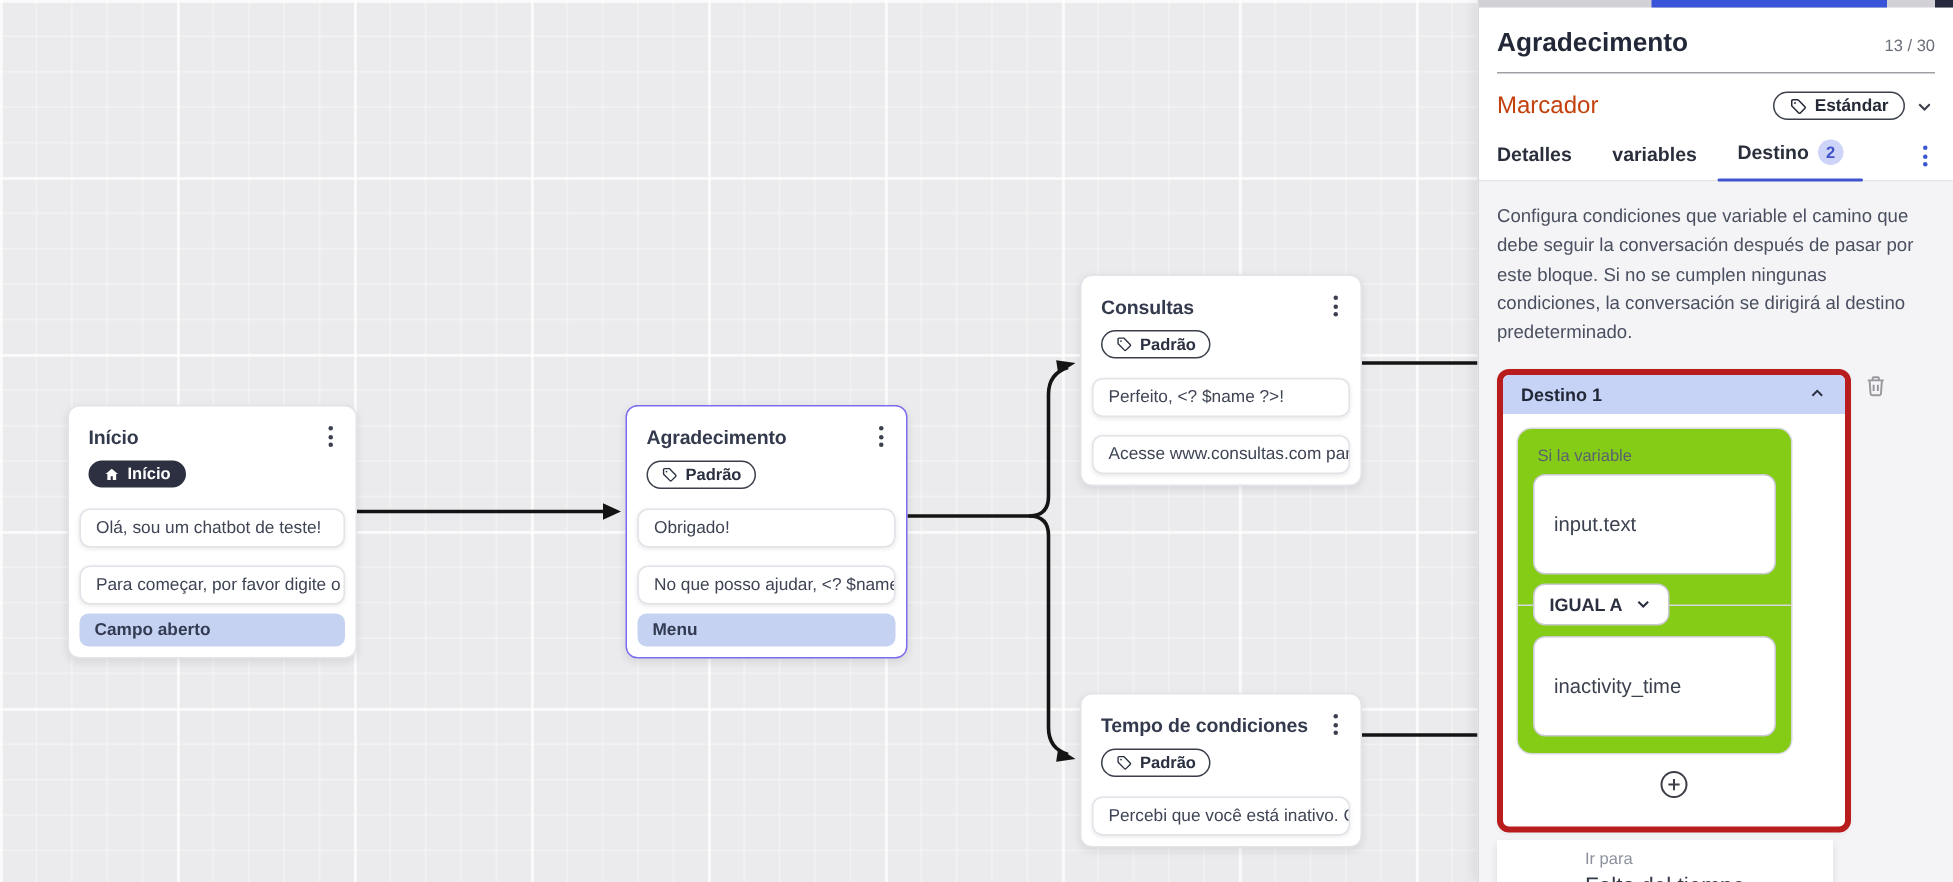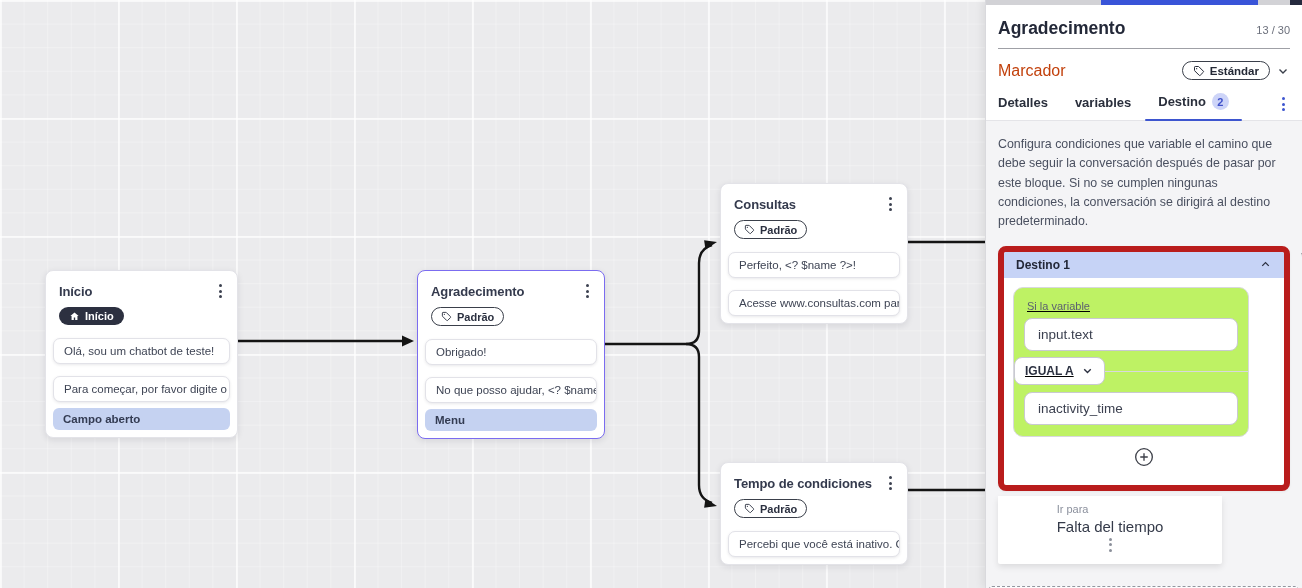--- a/index.html
+++ b/index.html
@@ -67,34 +67,34 @@
   .tab.active::after { content: ''; position: absolute; left: -13px; right: -13px; bottom: -1px; height: 2.5px;
                        background: #3d55cf; border-radius: 2px; }
   .tab-badge { display: inline-flex; width: 17px; height: 17px; border-radius: 50%; background: #cdd4f8;
                color: #3f51c9; font-size: 11px; font-weight: 700; align-items: center; justify-content: center; }
   .tabs .kebab { margin-left: auto; margin-bottom: 6px; }
 
   .panel-content { background: #f4f4f6; flex: 1; padding: 14px 12px 8px; overflow: hidden; }
   .description { font-size: 12.4px; line-height: 1.56; color: #4a5060; margin-bottom: 14px; }
 
   .dest-wrap { display: flex; align-items: flex-start; gap: 8px; }
-  .dest-card { width: 292px; flex: none; border: 6px solid #b91c1c; border-radius: 8px; background: #fff;
+  .dest-card { width: 236px; flex: none; border: 4px solid #b91c1c; border-radius: 8px; background: #fff;
                box-shadow: 0 1px 3px rgba(0,0,0,.05); overflow: hidden; }
   .dest-header { background: #c6d3f6; padding: 6px 12px; display: flex; justify-content: space-between;
                  align-items: center; cursor: pointer; }
   .dest-header span { font-size: 12px; font-weight: 700; color: #232838; }
   .dest-header .chev { color: #2b3040; display: flex; }
   .dest-body { padding: 9px 9px 7px; }
-  .cond-box { border: 1px solid #d8d8de; border-radius: 10px; padding: 10px 10px 11px; margin-right: 26px; background: #bef264; text-decoration: underline; }
+  .cond-box { border: 1px solid #d8d8de; border-radius: 10px; padding: 10px 10px 11px; margin-right: 26px; background: #84cc16; }
   .cond-label { font-size: 11px; color: #5c6170; margin: 2px 0 6px 3px; }
-  .field { width: 100%; border: 1px solid #c9c9d1; border-radius: 8px; padding: 8px 13px; font-size: 13.5px;
+  .field { width: 100%; border: 1px solid #c9c9d1; border-radius: 8px; padding: 25px 13px; font-size: 13.5px;
            color: #3c4150; background: #fff; font-family: inherit; outline: none; }
   .op-row { position: relative; margin: 5px -10px 6px; height: 30px; display: flex; align-items: center; }
   .op-row::before { content: ''; position: absolute; left: 0; right: 0; top: 50%; border-top: 1px solid #d8d8de; }
-  .op-chip { position: relative; z-index: 1; display: inline-flex; align-items: center; gap: 7px;
+  .op-chip { position: relative; z-index: 1; margin-left: 10px; display: inline-flex; align-items: center; gap: 7px;
              background: #fff; border: 1px solid #c9c9d1; border-radius: 8px; padding: 6px 10px;
              font-size: 12px; font-weight: 700; color: #2b3040; cursor: pointer; }
   .plus-row { display: flex; justify-content: center; padding: 10px 0 11px; }
   .plus-btn { background: none; border: none; cursor: pointer; color: #3c3f48; display: flex; }
   .trash-btn { background: none; border: none; cursor: pointer; color: #97979d; margin-top: 3px; display: flex; }
 
   .goto { width: 224px; background: #fff; margin-top: 5px; padding: 7px 0 9px; display: flex;
           justify-content: space-between; align-items: center; box-shadow: 0 3px 6px rgba(0,0,0,.10);
           border-radius: 0 0 2px 2px; flex-direction: column; }
   .goto-label { font-size: 11px; color: #8b909d; margin-bottom: 3px; }

